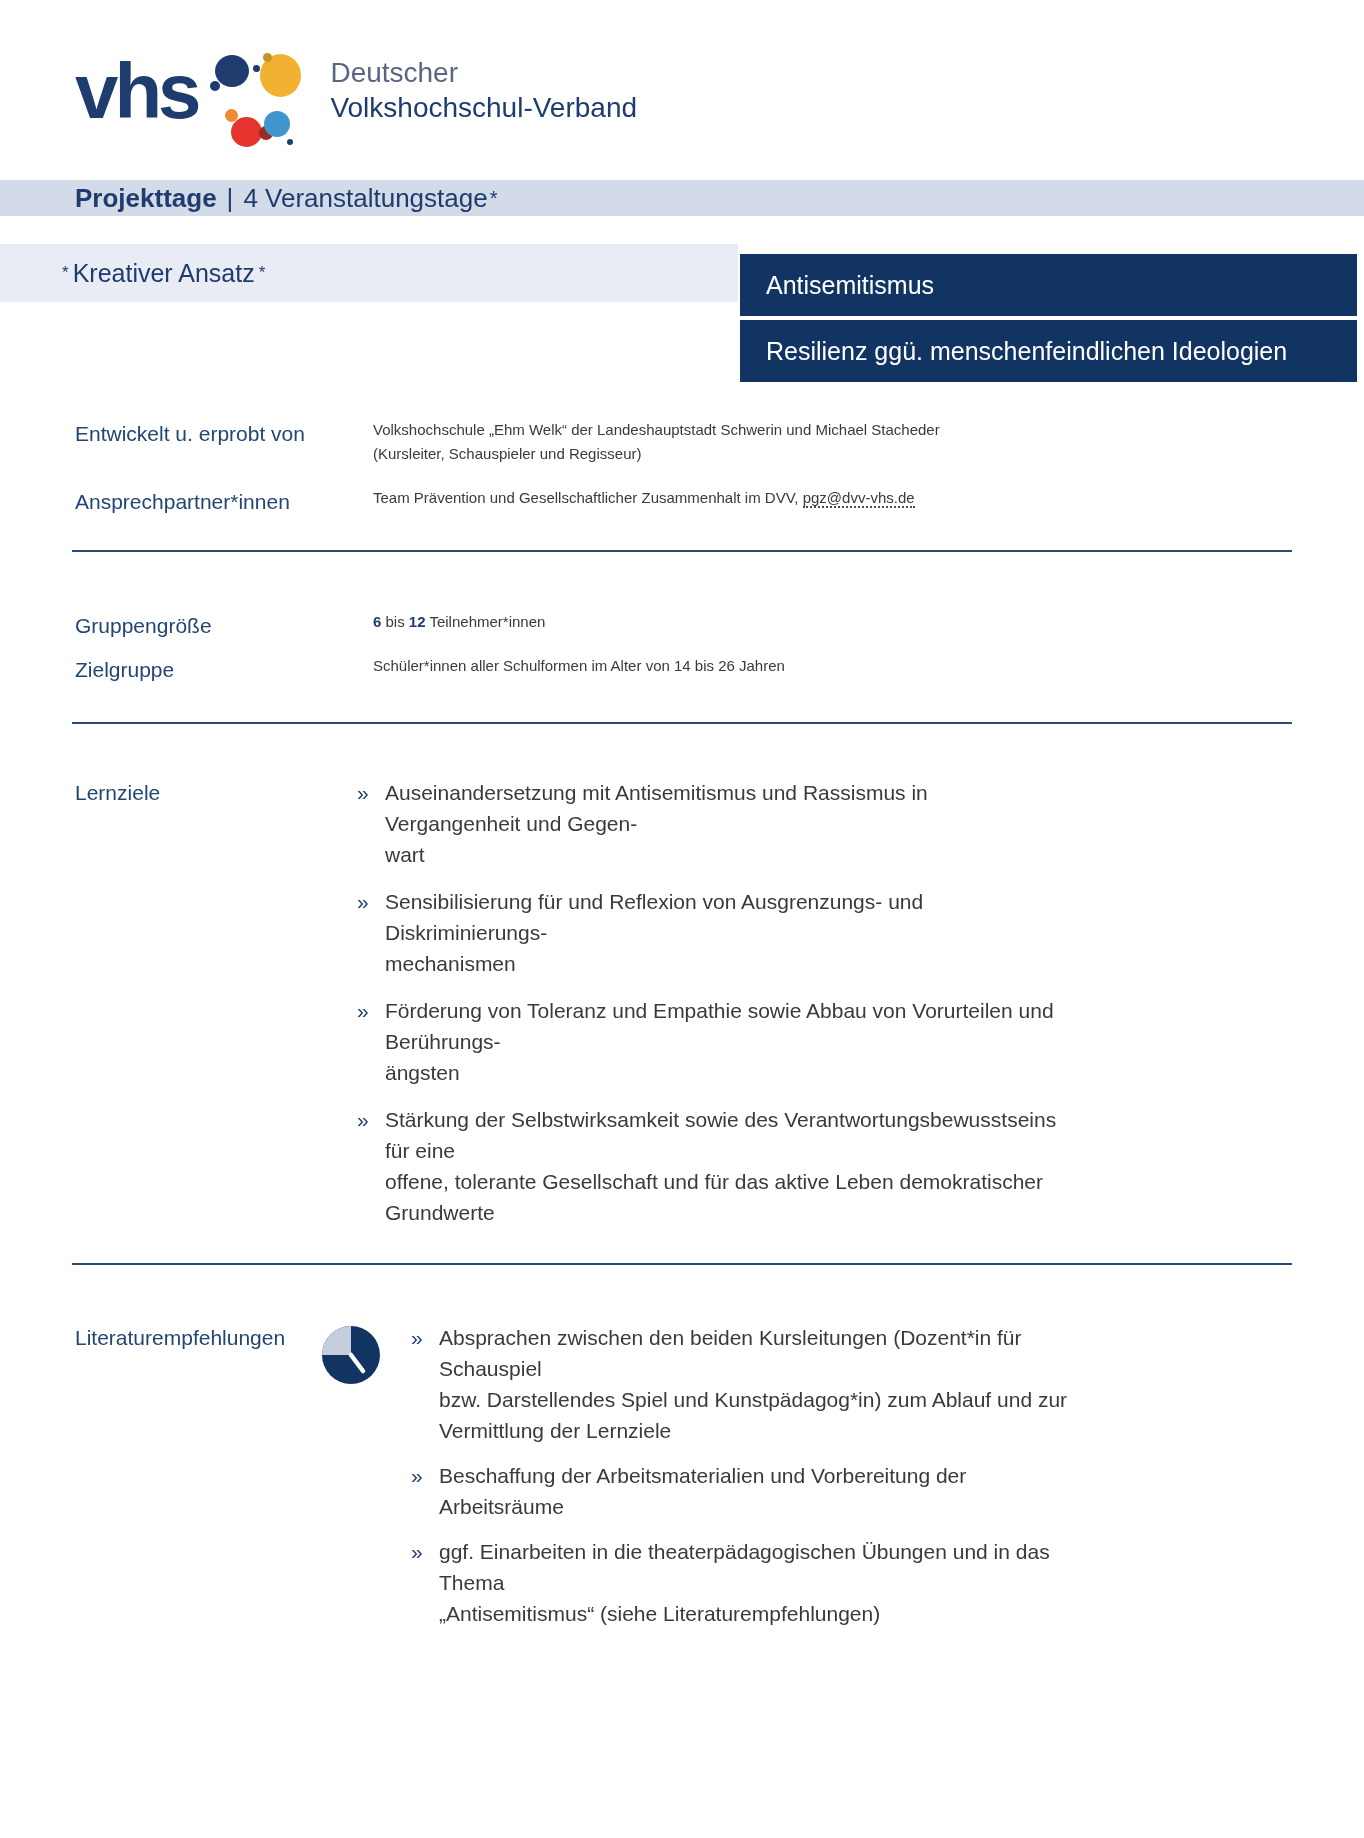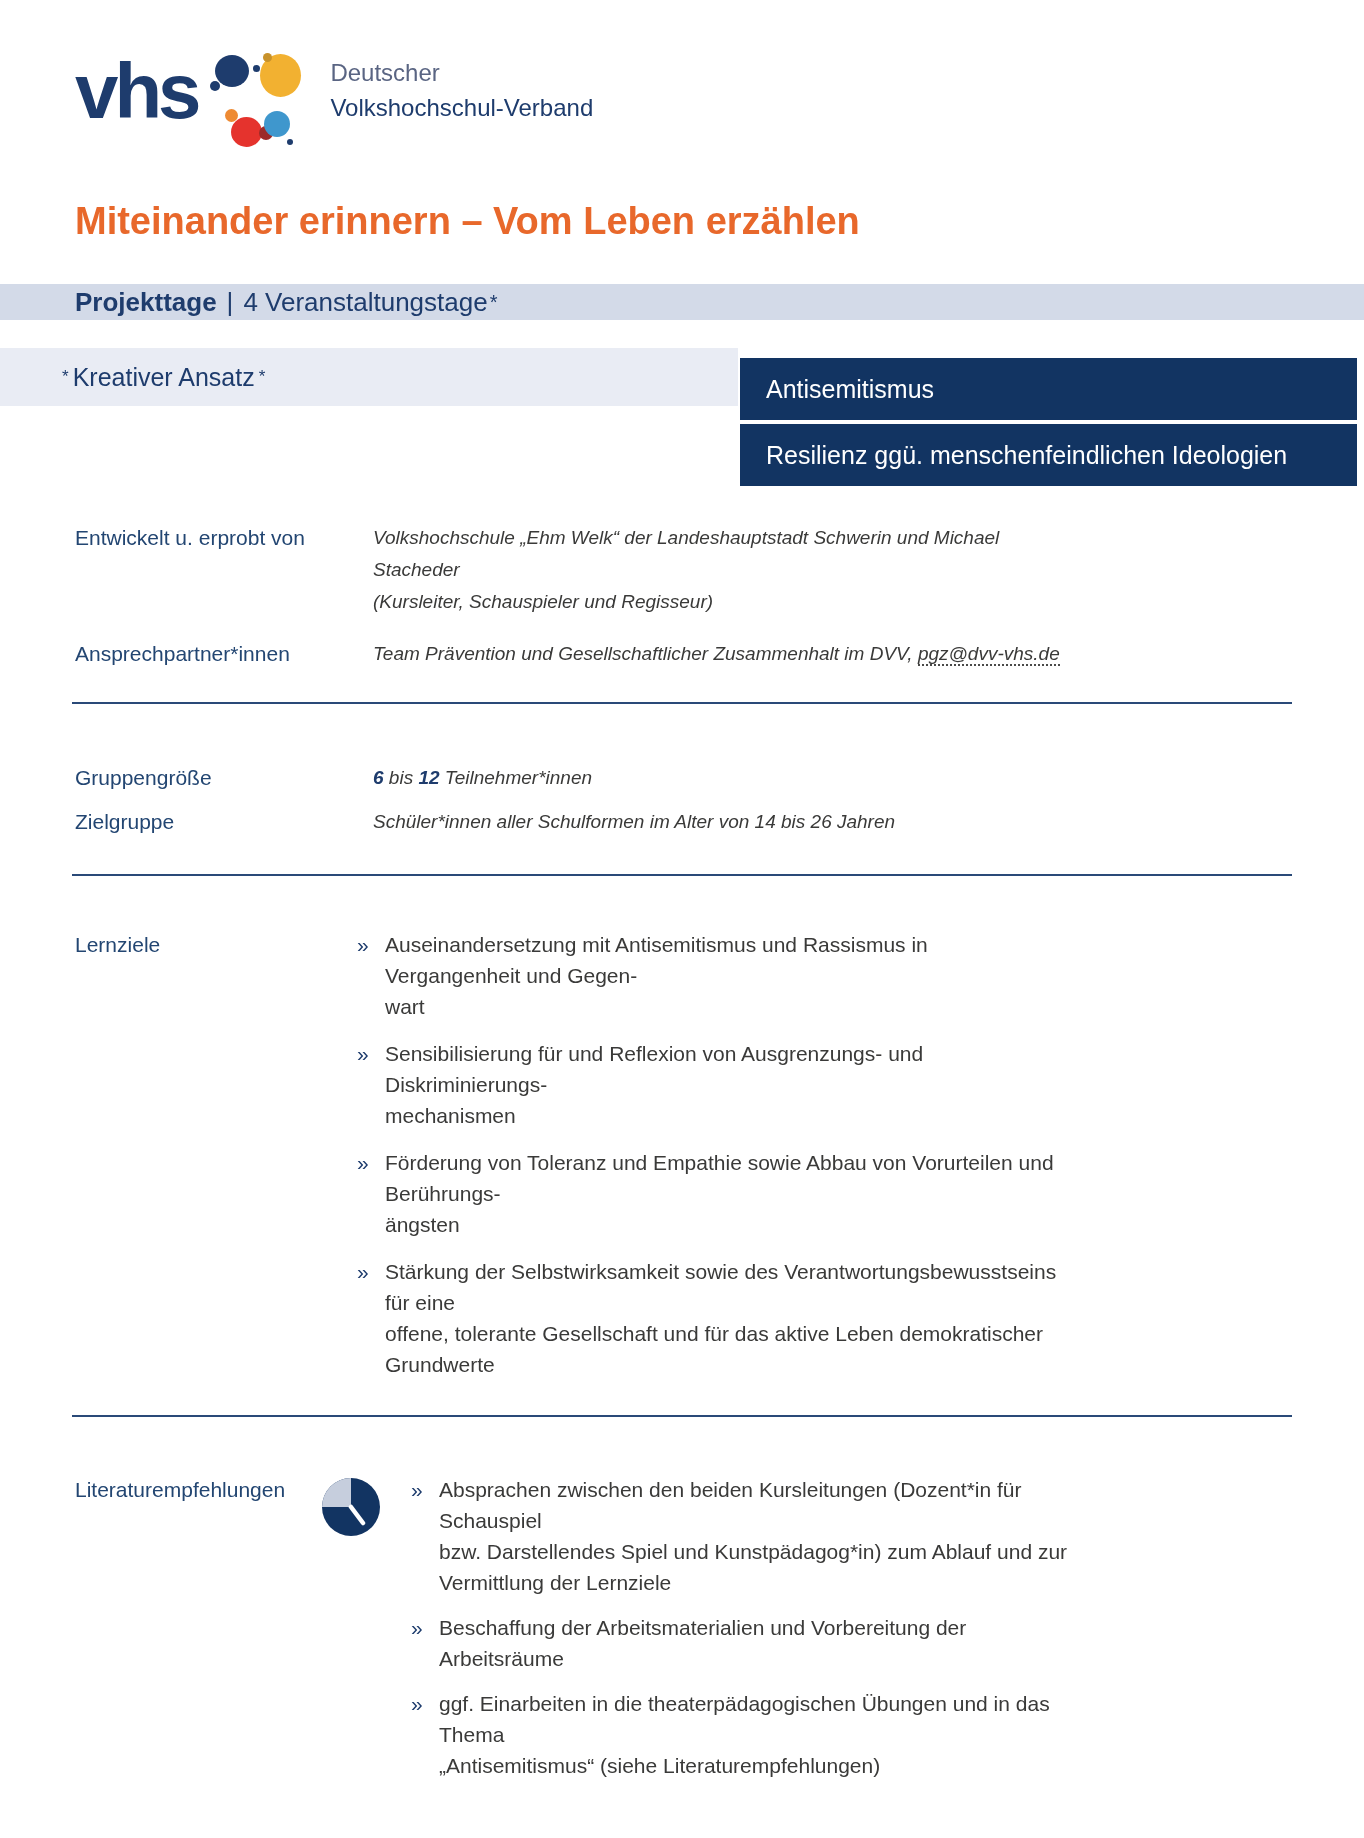--- a/index.html
+++ b/index.html
@@ -32,21 +32,21 @@
   .dot-navy-big   { left: 12px; top: 6px;  width: 34px; height: 32px; background: #1e3c6d; }
   .dot-navy-nub   { left: 7px;  top: 32px; width: 10px; height: 10px; background: #1e3c6d; }
   .dot-navy-small { left: 50px; top: 16px; width: 7px;  height: 7px;  background: #1e3c6d; }
   .dot-yellow     { left: 57px; top: 5px;  width: 41px; height: 43px; background: #f2b131; }
   .dot-gold-small { left: 60px; top: 4px;  width: 9px;  height: 9px;  background: #c8922b; }
   .dot-orange     { left: 22px; top: 60px; width: 13px; height: 13px; background: #ee8a33; }
   .dot-red        { left: 28px; top: 68px; width: 31px; height: 30px; background: #e5332d; }
   .dot-darkred    { left: 56px; top: 77px; width: 14px; height: 14px; background: #9c2b28; }
   .dot-blue       { left: 61px; top: 62px; width: 26px; height: 26px; background: #3f97cd; }
   .dot-navy-tiny  { left: 84px; top: 90px; width: 6px;  height: 6px;  background: #1e3c6d; }
-  .logo-text { margin-left: 22px; margin-top: 10px; font-size: 24px; line-height: 35px; }
+  .logo-text { margin-left: 22px; margin-top: 10px; font-size: 28px; line-height: 35px; }
   .logo-text .l1 { color: #5a6583; }
   .logo-text .l2 { color: #1e3c6d; }
   
   .doc-title {
     margin: 58px 75px 0 75px;
     font-size: 38px;
     font-weight: bold;
     color: #e8682b;
     line-height: 46px;
   }
@@ -85,21 +85,21 @@
     font-size: 25px; color: #ffffff;
   }
   .topic-tag.t1 { top: 12px; }
   .topic-tag.t2 { top: 78px; }
   
   .content { padding-left: 75px; }
   .info-section { margin-top: 38px; }
   .info-row { display: grid; grid-template-columns: 282px 1fr; align-items: start; margin-top: 36px; }
   .info-row + .info-row { margin-top: 20px; }
   .lbl { color: #234672; font-size: 21px; line-height: 32px; }
-  .val { font-size: 19px; line-height: 32px; color: #3a3a39; padding-left: 16px; max-width: 710px; white-space: pre-line; font-style: italic; }
+  .val { font-size: 15px; line-height: 24px; color: #3a3a39; padding-left: 16px; max-width: 710px; white-space: pre-line; }
   .val .bold-num { font-weight: bold; color: #1e3c6d; }
   .email-link { color: #3a3a39; text-decoration: none; border-bottom: 2px dotted #4a4a49; }
   hr.rule {
     border: none; height: 2px; background: #2a4a78;
     margin: 32px 0 0 -3px; width: 1220px;
   }
   .group-section { margin-top: 58px; }
   .group-section .info-row + .info-row { margin-top: 12px; }
   hr.rule.r2 { margin-top: 36px; }
   
@@ -134,21 +134,20 @@
       <span class="dot dot-darkred"></span>
       <span class="dot dot-blue"></span>
       <span class="dot dot-navy-tiny"></span>
     </div>
     <div class="logo-text">
       <div class="l1">Deutscher</div>
       <div class="l2">Volkshochschul-Verband</div>
     </div>
   </header>
 
-  <h1 class="doc-title">Miteinander erinnern – Vom Leben erzählen</h1>
 
   <div class="format-bar">
     <span class="fb-bold">Projekttage</span>
     <span class="fb-sep">|</span>
     <span>4 Veranstaltungstage</span>
     <span class="fb-star">*</span>
   </div>
 
   <div class="tag-zone">
     <div class="approach-bar">

